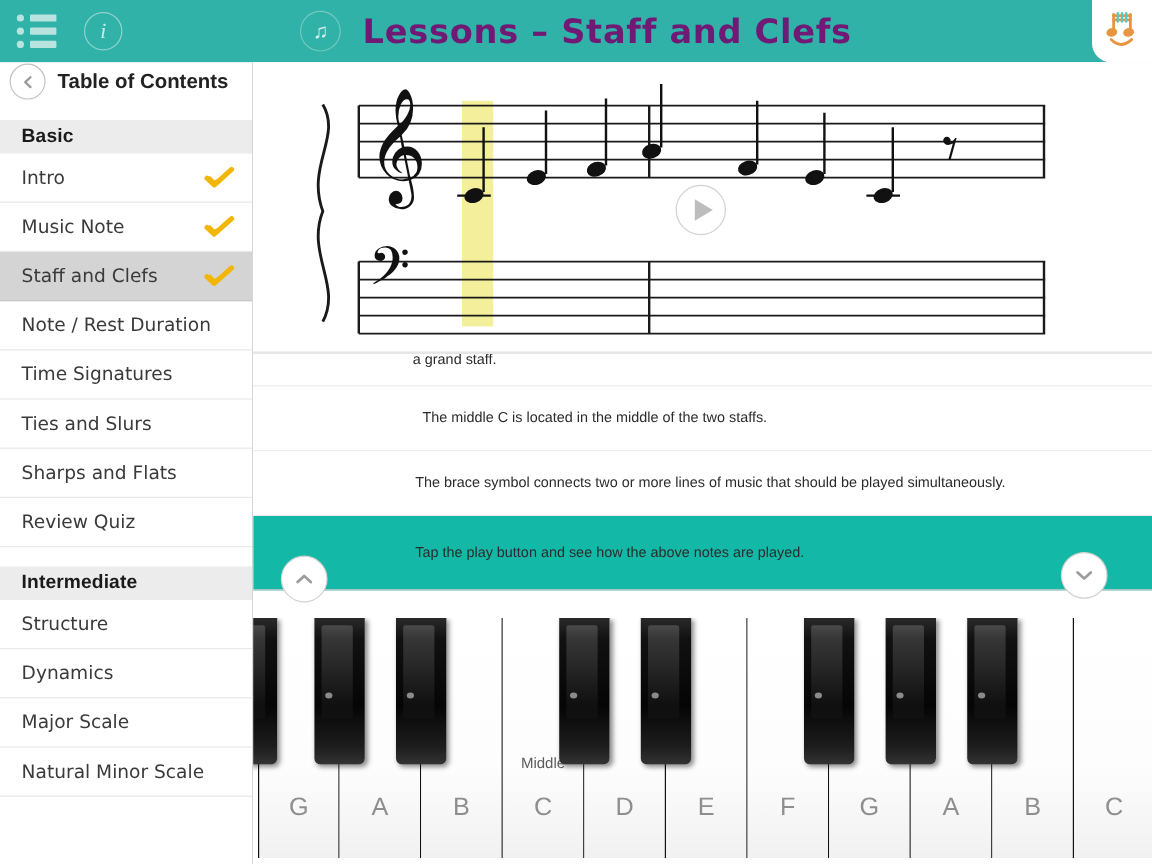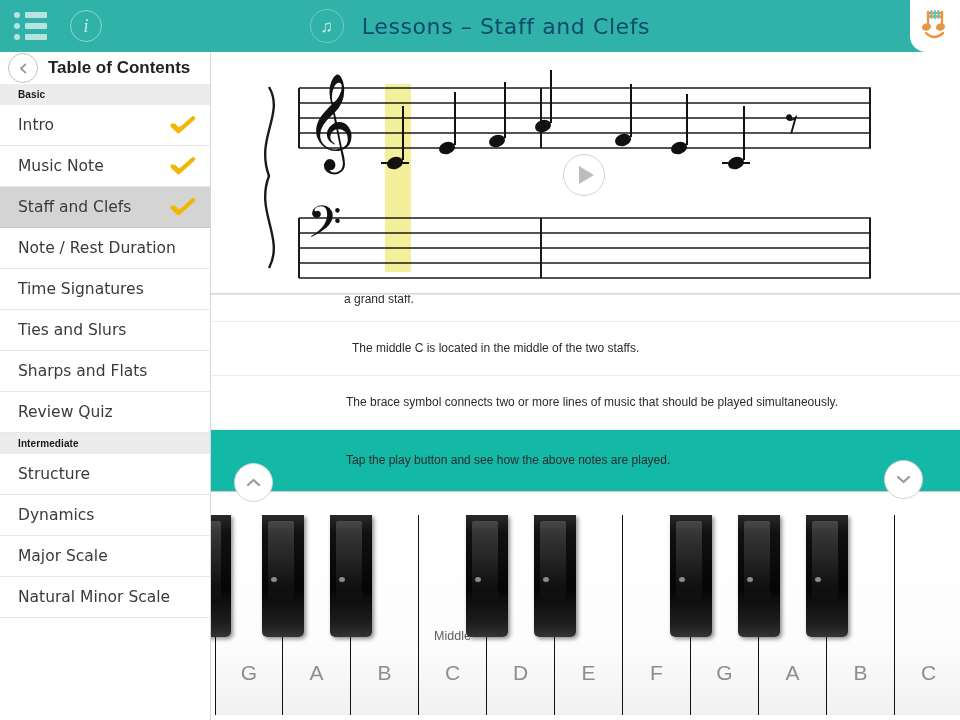--- a/index.html
+++ b/index.html
@@ -36,21 +36,21 @@
     position:absolute; left:0; right:0; top:0; height:52px;
     display:flex; align-items:center; justify-content:center; gap:18px;
     pointer-events:none;
   }
   .tb-noteicon {
     width:34px; height:34px; border-radius:50%; border:1.6px solid #72c9c1;
     display:flex; align-items:center; justify-content:center; pointer-events:auto; cursor:pointer;
   }
   .tb-noteicon span { color:#d8f0ed; font-size:17px; line-height:1; }
   .tb-title {
-    color:#0c4a6e; font-size:22px; font-weight:400; letter-spacing:0.6px;
+    color:#701a75; font-size:28px; font-weight:700; letter-spacing:0.6px;
     font-family:"DejaVu Sans", sans-serif;
     white-space:nowrap;
   }
 
   .tb-logo {
     position:absolute; right:0; top:0; width:50px; height:52px;
     background:#ffffff; border-bottom-left-radius:16px;
     display:flex; align-items:center; justify-content:center;
   }
 
@@ -60,22 +60,22 @@
     background:#ffffff; border-right:1px solid #d6d6d6;
     overflow:hidden;
   }
   .sb-header { height:32px; display:flex; align-items:center; padding-left:8px; gap:10px; }
   .sb-back {
     width:30px; height:30px; border-radius:50%; border:1.6px solid #c2c2c2;
     display:flex; align-items:center; justify-content:center; cursor:pointer; flex:0 0 auto;
   }
   .sb-title { font-size:17px; font-weight:bold; color:#222; font-family:"Liberation Sans", sans-serif;}
   .sb-section {
-    background:#ececec; color:#1a1a1a; font-size:10px; font-weight:bold;
-    padding:5px 0 5px 18px; letter-spacing:0.1px;
+    background:#ececec; color:#1a1a1a; font-size:16px; font-weight:bold;
+    padding:5px 0 5px 18px; letter-spacing:0.1px;margin-top:16px;
   }
   .sb-item {
     height:41px; display:flex; align-items:center; justify-content:space-between;
     padding:0 14px 0 18px; cursor:pointer;
     border-bottom:1px solid #e8e8e8;
     position:relative;
   }
   .sb-item.sel { background:#d4d4d4; border-bottom-color:#c6c6c6; }
   .sb-item .lbl {
     font-size:15.5px; color:#3a3a3a;

